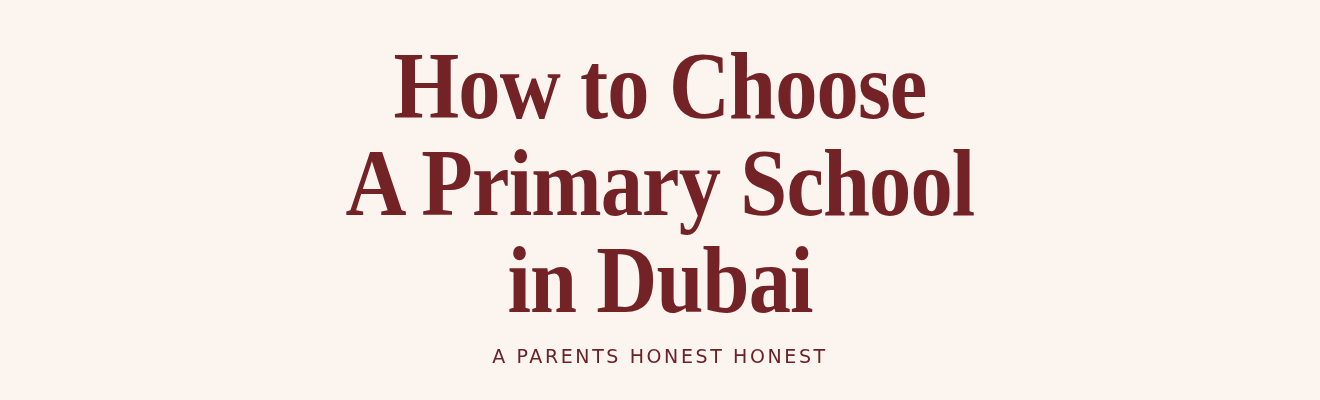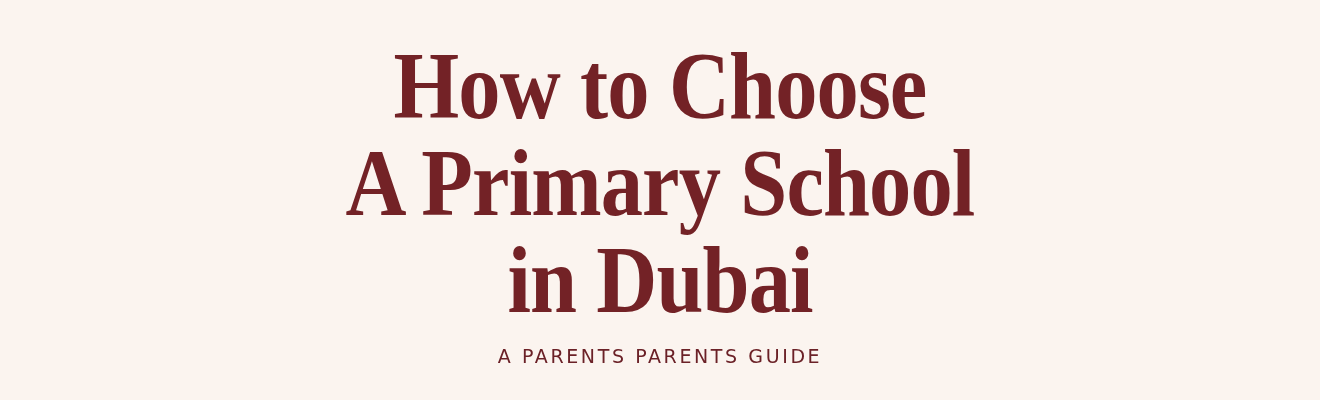--- a/index.html
+++ b/index.html
@@ -21,13 +21,13 @@
   }
 </style>
 </head>
 <body>
 
 <h1 style="margin:0">
   <div class="title-line" id="l1">How to Choose</div>
   <div class="title-line" id="l2">A Primary School</div>
   <div class="title-line" id="l3">in Dubai</div>
 </h1>
-<div class="subtitle">A PARENTS PARENTS GUIDE</div>
+<div class="subtitle">A PARENTS HONEST HONEST</div>
 
 </body></html>

